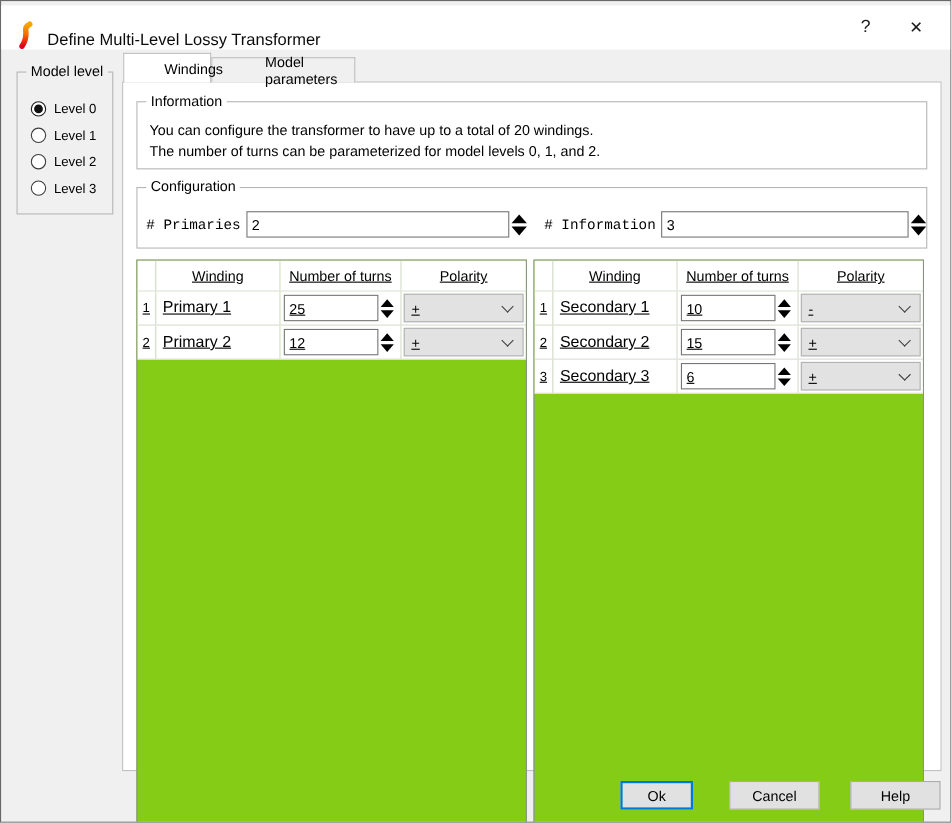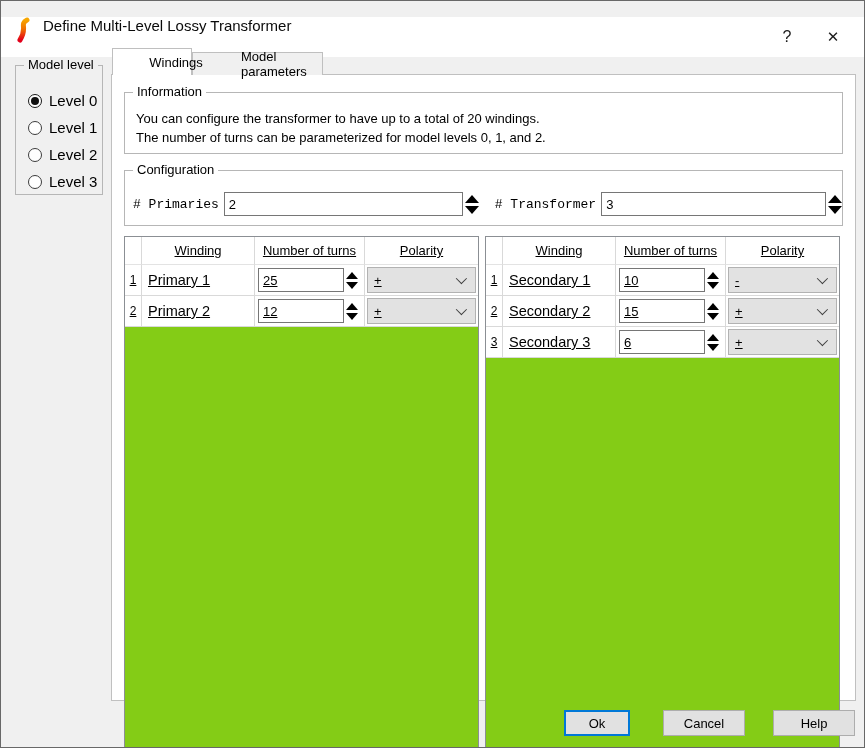--- a/index.html
+++ b/index.html
@@ -1,40 +1,40 @@
 <!DOCTYPE html>
 <html><head>
 <meta charset="utf-8">
 <style>
   * { box-sizing: border-box; }
   html,body { margin:0; padding:0; background:#ffffff; font-family:"Liberation Sans","DejaVu Sans",sans-serif; }
   .dialog { position:relative; width:865px; height:748px; background:#f0f0f0; border:1px solid #686868; overflow:hidden; }
 
   
-  .titlebar { position:absolute; left:0; top:16px; right:0; height:40px; background:#ffffff; display:flex; align-items:flex-start; }
+  .titlebar { position:absolute; left:0; top:4px; right:0; height:40px; background:#ffffff; display:flex; align-items:flex-end; }
   .app-icon { width:22px; height:26px; margin-left:11px; }
   .title { margin-left:9px; font-size:15px; color:#0a0a0a; }
   .tb-spacer { flex:1; }
   .tb-btn { width:46px; height:40px; display:flex; align-items:center; justify-content:center; font-size:16px; color:#1a1a1a; cursor:default; }
   .tb-btn.close { font-size:15px; margin-right:8px; }
 
   
   .groupbox { position:absolute; border:1px solid #b6b6b6; }
   .gb-label { position:absolute; top:-9px; left:8px; padding:0 4px; font-size:13px; color:#000; line-height:16px; }
   .gb-gray .gb-label { background:#f0f0f0; }
   .gb-white .gb-label { background:#ffffff; }
 
   
   .model-level { left:14px; top:64px; width:88px; height:130px; }
   .radio-list { display:flex; flex-direction:column; gap:10px; padding:26px 0 0 12px; }
   .radio-row { display:flex; align-items:center; gap:7px; cursor:default; }
   .radio-circle { width:14px; height:14px; border:1px solid #3c3c3c; border-radius:50%; background:#fff; position:relative; flex:0 0 auto; }
   .radio-circle.checked { border-color:#1a1a1a; }
   .radio-circle.checked::after { content:""; position:absolute; left:2px; top:2px; width:8px; height:8px; border-radius:50%; background:#111; }
-  .radio-label { font-size:15px; color:#000; }
+  .radio-label { font-size:12px; color:#000; }
 
   
   .tab { position:absolute; display:flex; align-items:center; justify-content:center; font-size:13px; color:#000; border:1px solid #bfbfbf; border-bottom:none;padding-left:48px; }
   .tab.active { left:111px; top:47px; width:80px; height:27px; background:#ffffff; z-index:3; }
   .tab.inactive { left:191px; top:51px; width:131px; height:23px; background:#f0f0f0; z-index:1; }
 
   
   .panel { position:absolute; left:110px; top:73px; width:745px; height:627px; background:#ffffff; border:1px solid #c0c0c0; }
 
   .info-group { left:12px; top:17px; width:719px; height:62px; }
@@ -138,21 +138,21 @@
     <div class="groupbox gb-white config-group">
       <div class="gb-label">Configuration</div>
       <div class="config-row">
         <span class="field-label"># Primaries</span>
         <input class="text-input cfg-input-1" value="2" style="">
         <div class="spin">
           <div class="up"></div>
           <div class="down"></div>
         </div>
         <div class="cfg-gap"></div>
-        <span class="field-label"># Transformer</span>
+        <span class="field-label"># Information</span>
         <input class="text-input cfg-input-2" value="3" style="">
         <div class="spin">
           <div class="up"></div>
           <div class="down"></div>
         </div>
       </div>
     </div>
 
     <div class="wtable left">
       <div class="tgrid">

